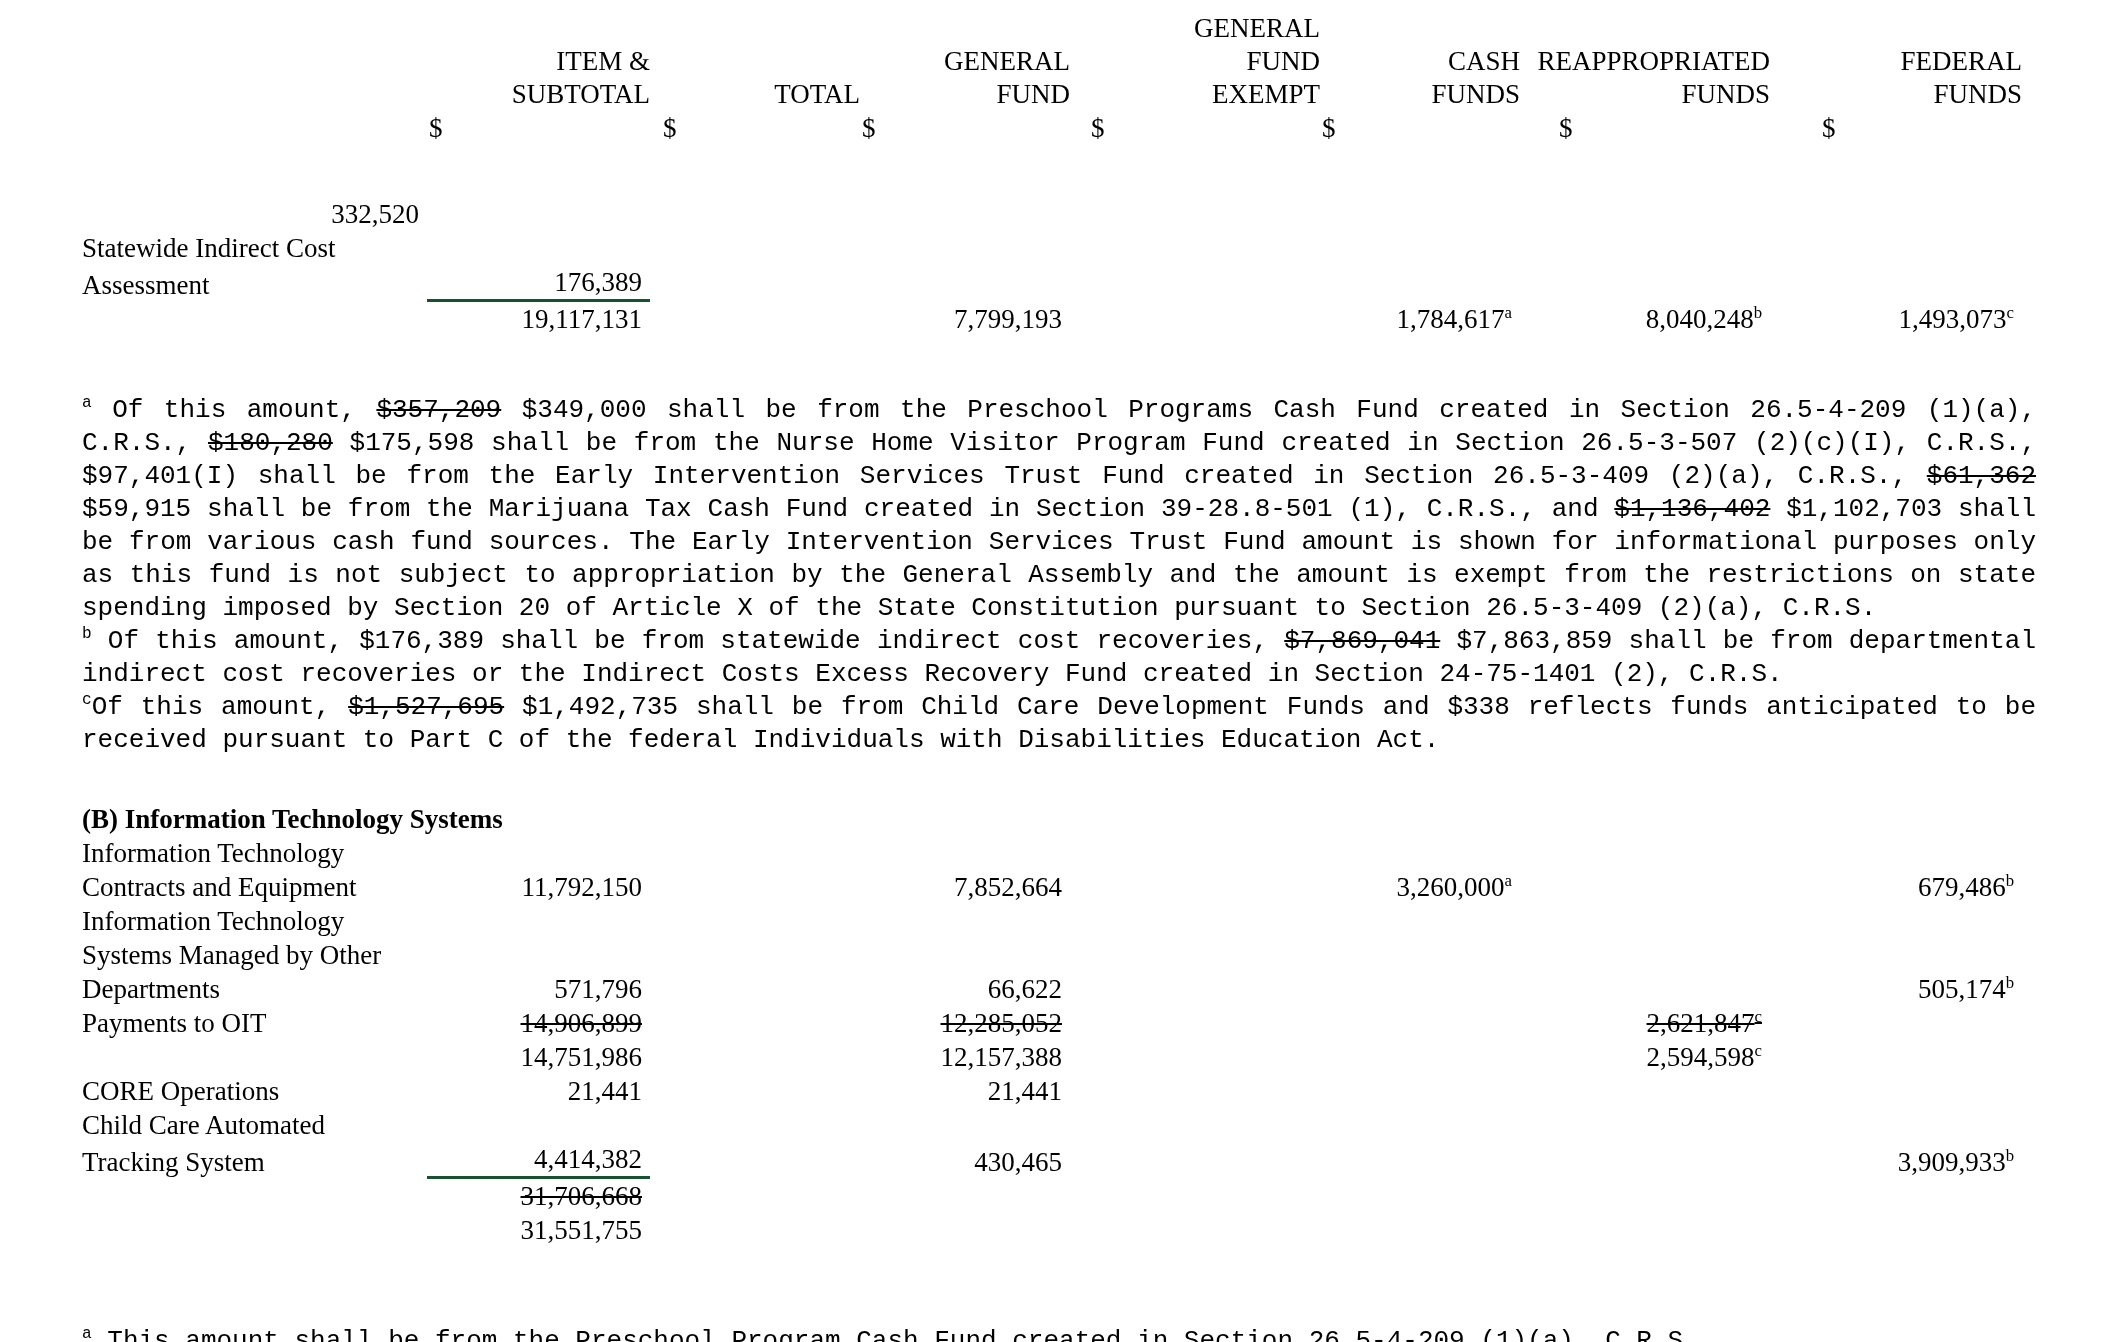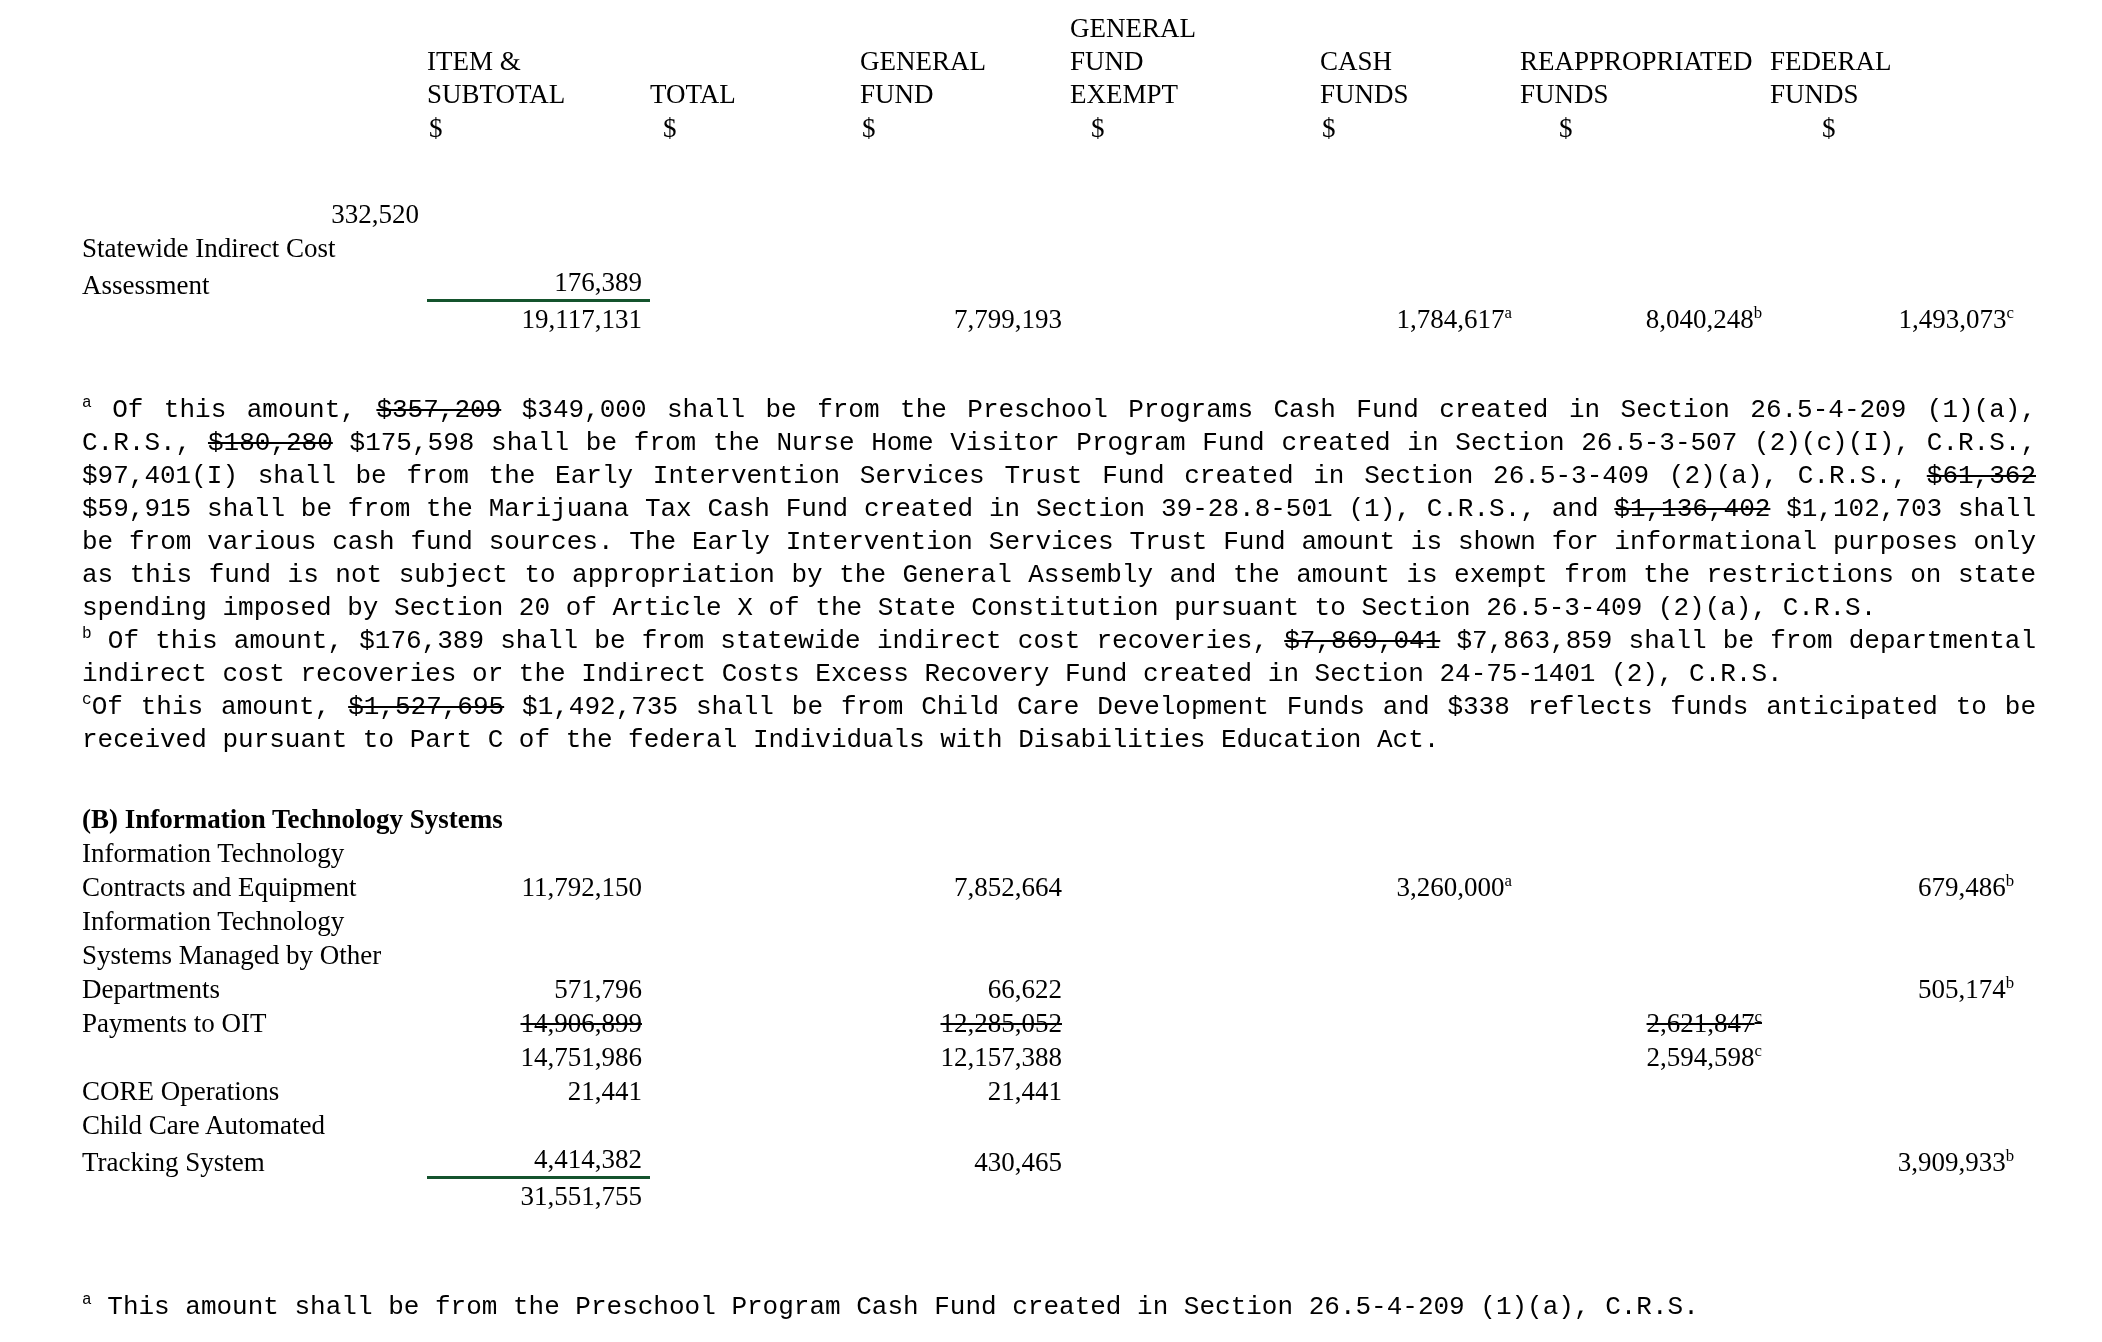--- a/index.html
+++ b/index.html
@@ -12,21 +12,21 @@
   .grid{
     display:grid;
     grid-template-columns:345px 223px 210px 210px 250px 200px 250px 252px;
     align-items:end;
   }
   .trow{line-height:34px;font-size:27px;}
   .hrow{line-height:33px;font-size:27px;}
   .cell{white-space:nowrap;}
   .lbl{text-align:left;}
   .money{text-align:right;padding-right:8px;}
-  .hc{text-align:left;}
+  .hc{text-align:right;}
   .hc div{white-space:nowrap;}
   .bold{font-weight:bold;}
   .st{text-decoration:line-through;text-decoration-thickness:2px;}
   .rule{border-bottom:3px solid #14532d;}
   sup{font-size:0.62em;vertical-align:super;line-height:0;}
   .dollarrow{margin-top:0px;}
   .dollarrow .money{text-align:left;padding-right:0;}
   .dollarrow .c2{padding-left:2px;}
   .dollarrow .c3{padding-left:13px;}
   .dollarrow .c4{padding-left:2px;}
@@ -237,20 +237,30 @@
         <div class="cell money c2 rule"><span>4,414,382</span></div>
         <div class="cell money c3"></div>
         <div class="cell money c4"><span>430,465</span></div>
         <div class="cell money c5"></div>
         <div class="cell money c6"></div>
         <div class="cell money c7"></div>
         <div class="cell money c8"><span>3,909,933<sup>b</sup></span></div>
       </div>
       <div class="grid trow">
         <div class="cell lbl c1"></div>
+        <div class="cell money c2"><span class="st">31,706,668</span></div>
+        <div class="cell money c3"></div>
+        <div class="cell money c4"></div>
+        <div class="cell money c5"></div>
+        <div class="cell money c6"></div>
+        <div class="cell money c7"></div>
+        <div class="cell money c8"></div>
+      </div>
+      <div class="grid trow">
+        <div class="cell lbl c1"></div>
         <div class="cell money c2"><span>31,551,755</span></div>
         <div class="cell money c3"></div>
         <div class="cell money c4"></div>
         <div class="cell money c5"></div>
         <div class="cell money c6"></div>
         <div class="cell money c7"></div>
         <div class="cell money c8"></div>
       </div>
     </div>
   <div id="footnotes2" class="footnotes">

